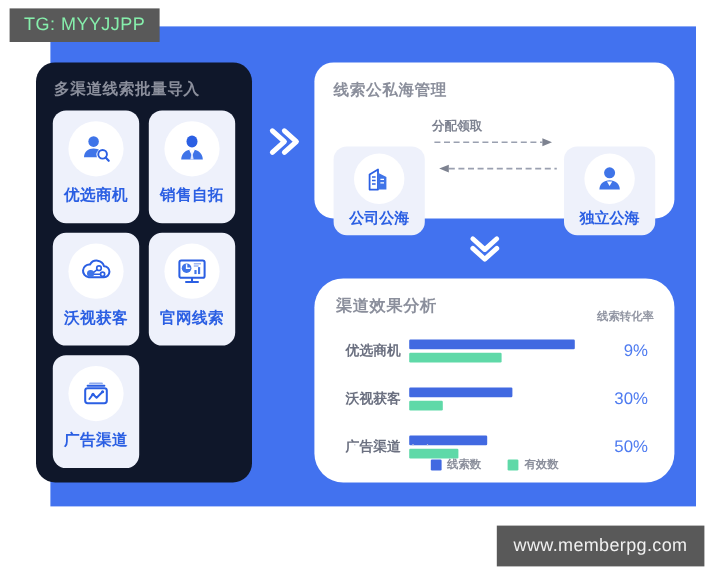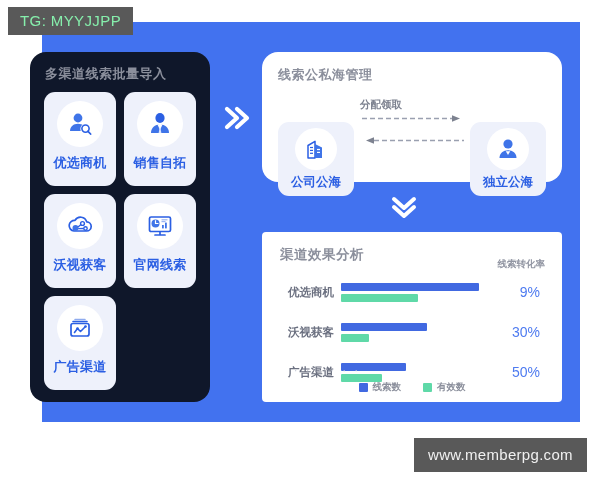--- a/index.html
+++ b/index.html
@@ -103,21 +103,21 @@
     position:absolute;width:100%;
     font-size:10.5px;color:#7d8290;font-weight:600;
   }
   .flow .ftext.top{top:0;}
   .flow .ftext.bot{bottom:0;}
   .dashline{position:absolute;left:0;width:106px;height:9px;}
 
   
   .panel-rb{
     position:absolute;left:262px;top:232px;width:300px;height:170px;
-    background:#ffffff;border-radius:4px;
+    background:#ffffff;border-radius:24px;
   }
   .rb-title{
     position:absolute;left:18px;top:14px;
     color:#8b8f9c;font-size:13.5px;font-weight:600;letter-spacing:.5px;
   }
   .rate-head{
     position:absolute;right:17px;top:26px;
     font-size:9.5px;color:#9296a3;font-weight:600;
   }
   .rows{position:absolute;left:14px;top:44px;width:272px;}

